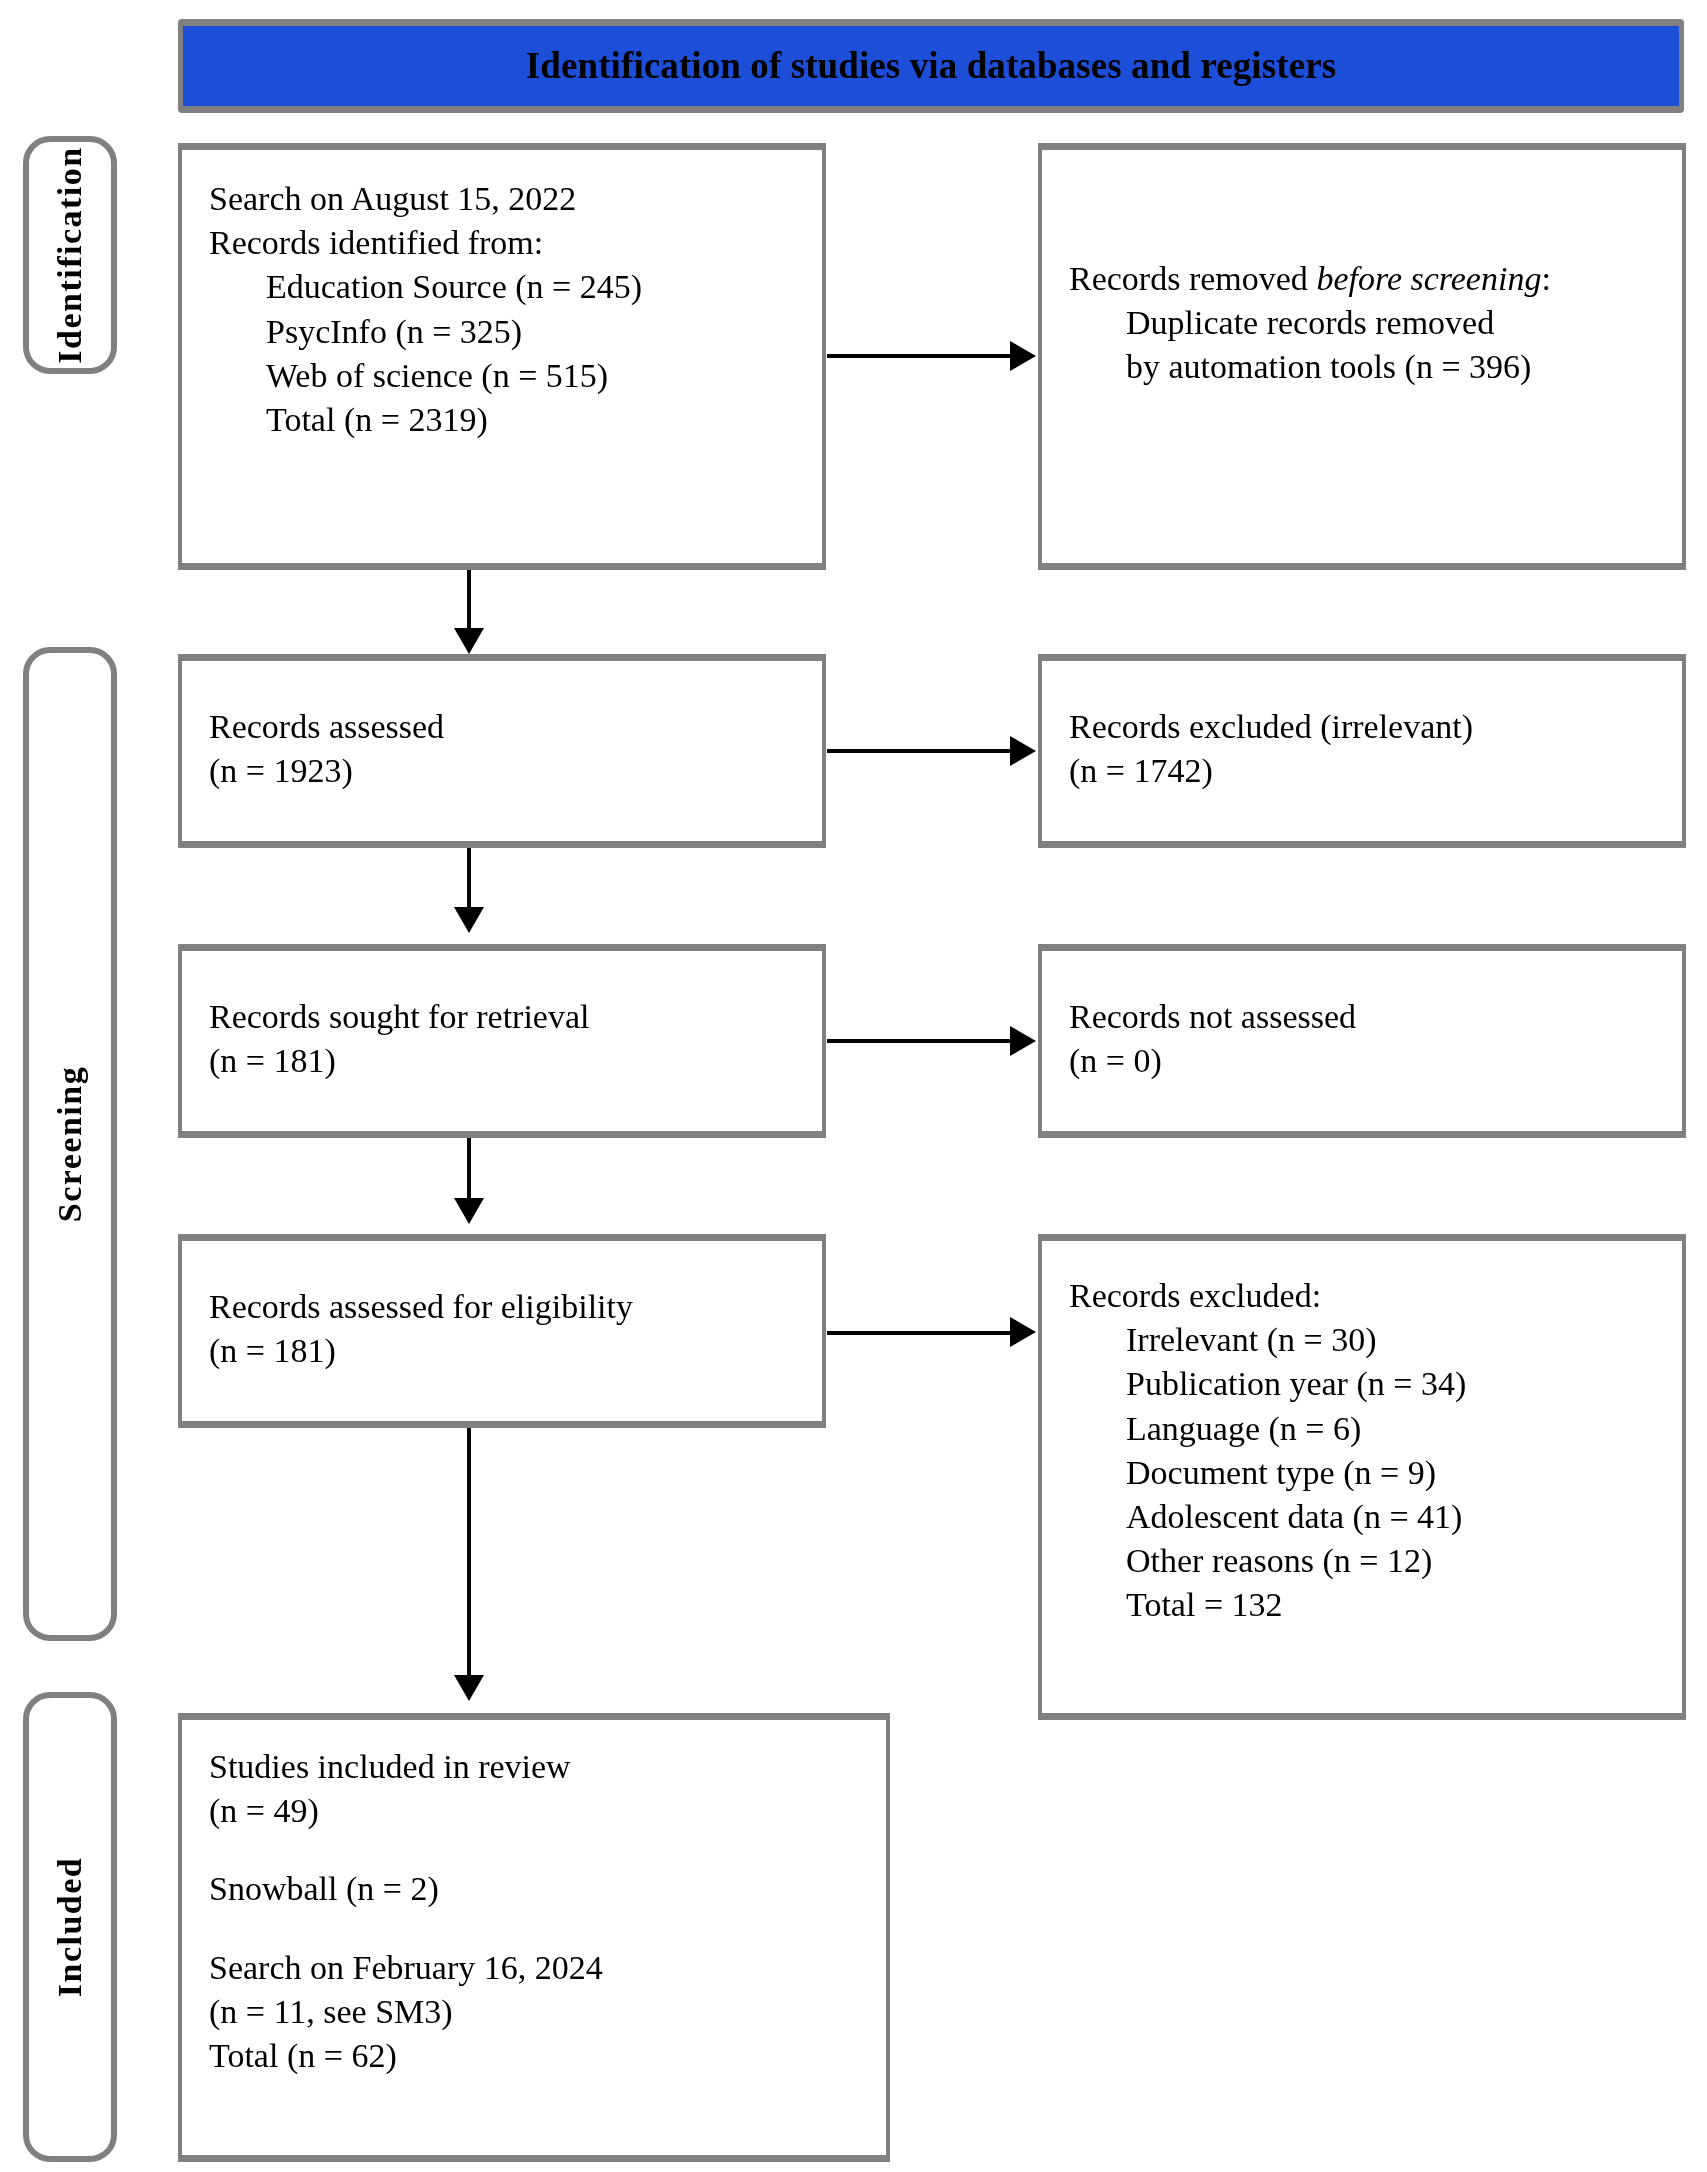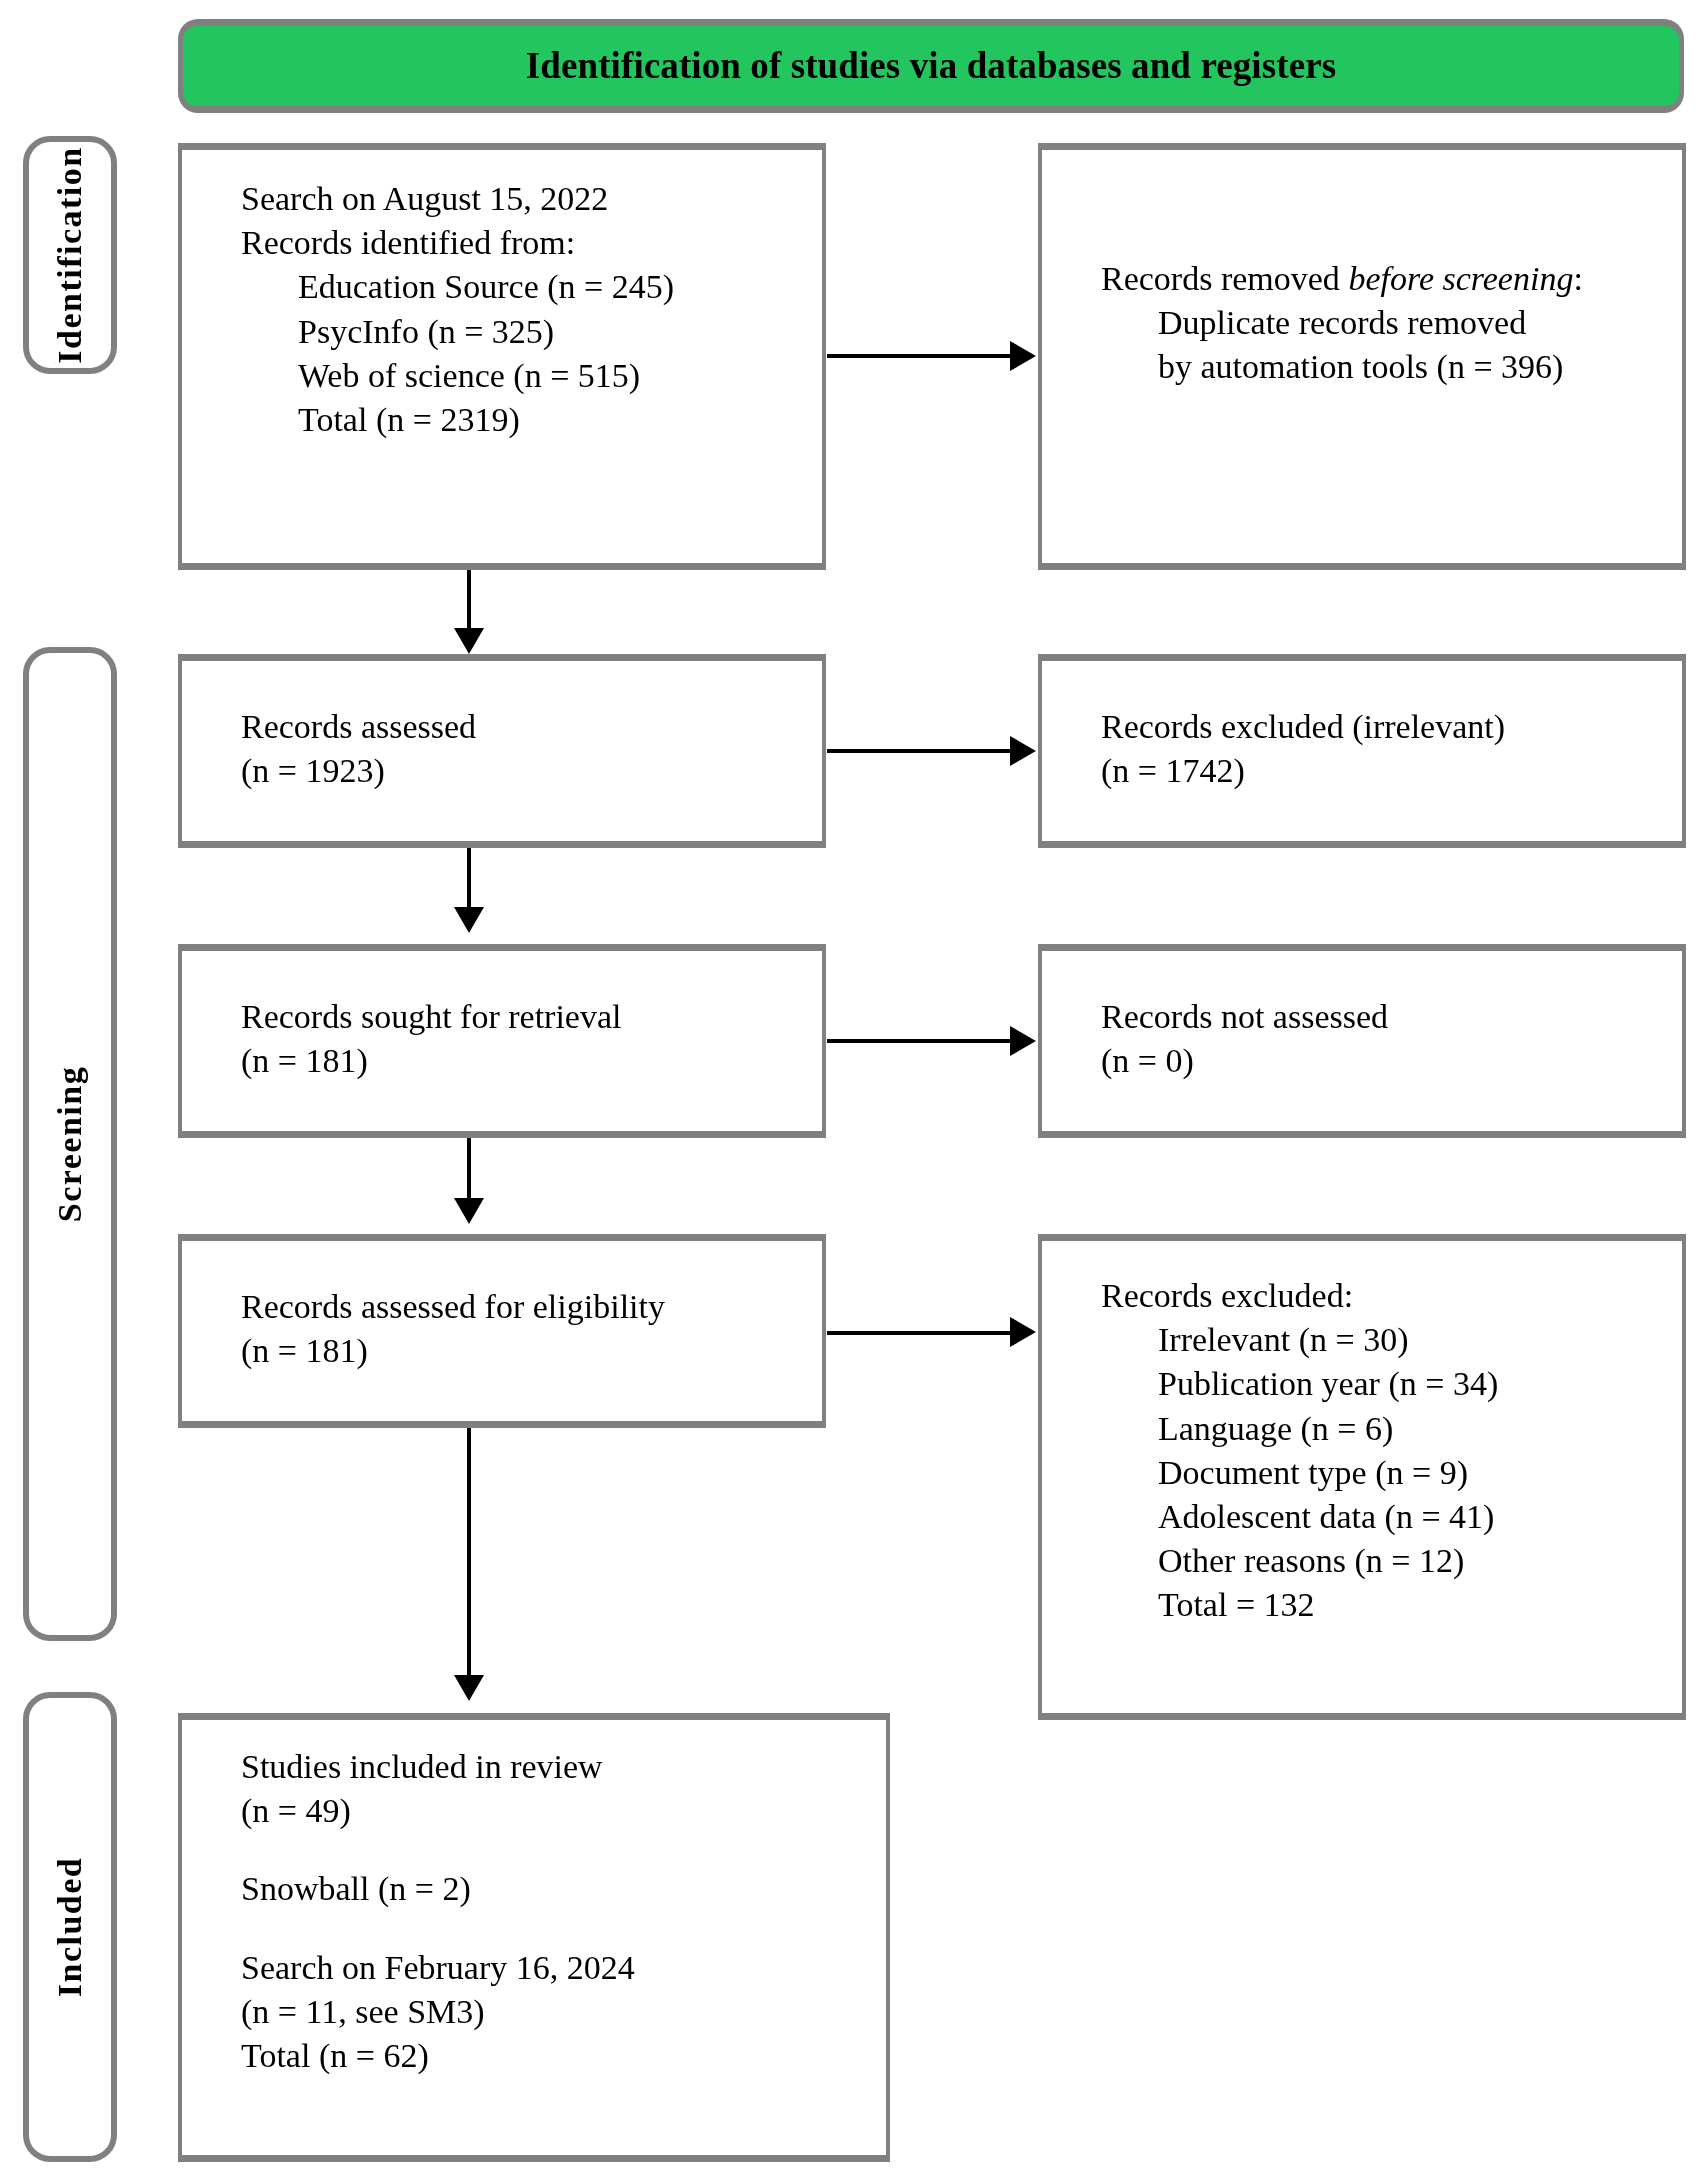--- a/index.html
+++ b/index.html
@@ -36,26 +36,26 @@
     position: absolute;
     box-sizing: border-box;
     background: #ffffff;
     border: 6.5px solid #808080;
     border-radius: 27px;
   }
 
   .header-box {
     position: absolute;
     box-sizing: border-box;
-    background: #22c55e;
+    background: #1d4ed8;
     border-top: 7.7px solid #808080;
     border-bottom: 7.7px solid #808080;
     border-left: 5.4px solid #808080;
     border-right: 5.4px solid #808080;
-    border-radius: 20px;
+    border-radius: 4px;
     display: flex;
     align-items: center;
     justify-content: center;
   }
 
   .header-title {
     font-size: 37px;
     font-weight: bold;
     letter-spacing: 0.1px;
     white-space: nowrap;
@@ -76,21 +76,20 @@
   }
 
   
   .box-text {
     position: absolute;
     left: 27px;
     top: 27px;
     right: 12px;
     font-size: 34px;
     line-height: 1.30;
-    margin-left: 32px;
   }
   .box-text .ln { white-space: nowrap; display: block; }
   .box-text .ln.indent { padding-left: 57px; }
   .box-text .ln.spacer { height: 34px; }
   .box-text em { font-style: italic; }
 
   
   .vline {
     position: absolute;
     width: 4.2px;

